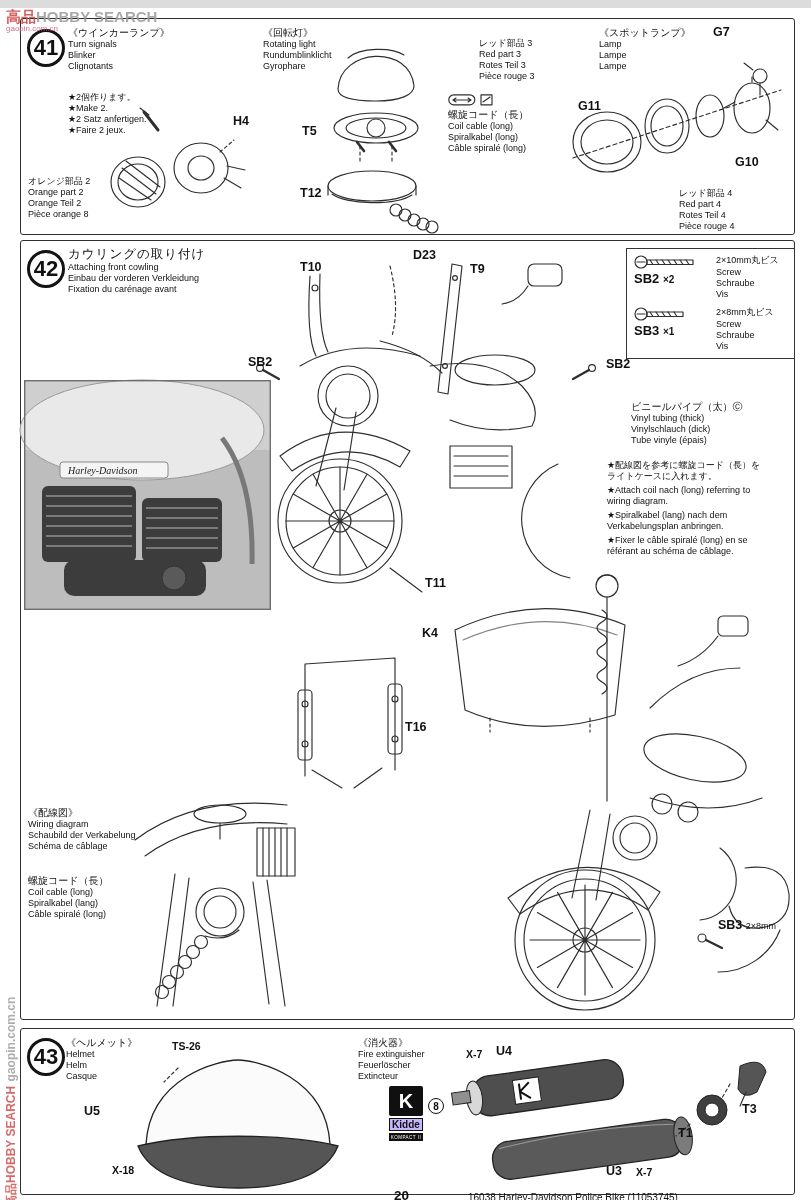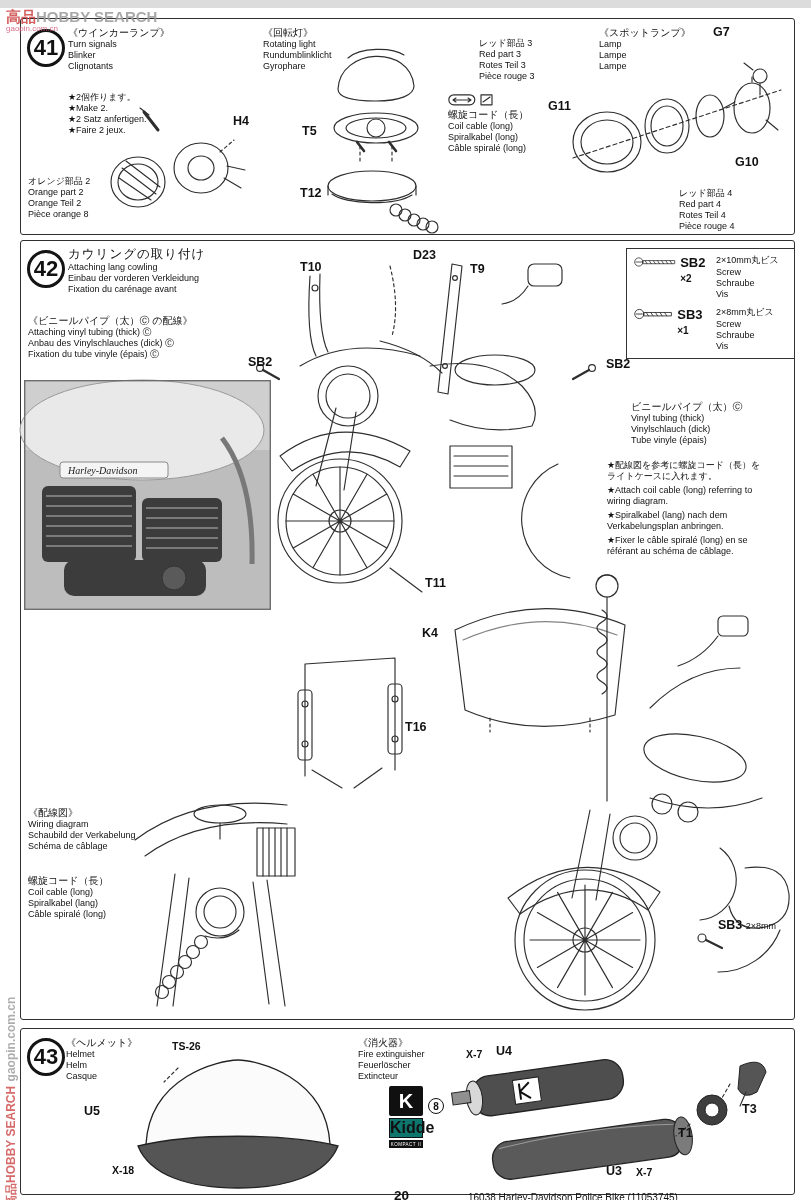--- a/index.html
+++ b/index.html
@@ -15,32 +15,32 @@
   .tb .jtitle{font-size:12.5px;line-height:16px;letter-spacing:1px}
   .tb .gap{margin-bottom:3px}
   .pl{position:absolute;font-weight:bold;font-size:12.5px;white-space:nowrap;z-index:4}
   .pl.sm{font-size:10.5px}
   .pl .sz{font-weight:normal;font-size:9px}
   svg.ill{position:absolute;overflow:visible;z-index:1}
   .ink{stroke:#2e2e2e;fill:none;stroke-width:1.15;stroke-linecap:round;stroke-linejoin:round}
   .screwbox{position:absolute;border:1.2px solid #333;background:#fff;padding:6px 7px;
             display:flex;flex-direction:column;gap:7px;z-index:3}
   .srow{display:flex;gap:8px;align-items:flex-start}
-  .sleft{width:74px;display:flex;flex-direction:row;align-items:flex-start;gap:2px}
+  .sleft{width:74px;display:flex;flex-direction:column;align-items:flex-start;gap:2px}
   .scode{font-weight:bold;font-size:13px}
   .scode .qty{font-size:10px}
   .sright{font-size:9px;line-height:11px}
   .ssize{margin-bottom:1px}
   .inline{position:static;display:block}
   .c8{position:absolute;width:16px;height:16px;border:1.4px solid #111;border-radius:50%;
       display:flex;align-items:center;justify-content:center;font-size:10px;font-weight:bold;z-index:4;background:#fff}
   .kidde{position:absolute;width:44px;display:flex;flex-direction:column;align-items:center;gap:2px;z-index:4}
   .kidde .kbox{width:34px;height:30px;background:#101010;color:#fff;font-weight:bold;font-size:20px;
                display:flex;align-items:center;justify-content:center;border-radius:2px}
-  .kidde .kname{width:34px;border:1.2px solid #101010;font-weight:bold;font-size:16px;text-align:center;background:#0f766e}
+  .kidde .kname{width:34px;border:1.2px solid #101010;font-weight:bold;font-size:10px;text-align:center;background:#c4b5fd}
   .kidde .kbadge{width:34px;background:#101010;color:#fff;font-size:4.5px;text-align:center;padding:1.5px 0;letter-spacing:.5px}
   .wm-top{position:absolute;left:6px;top:1px;z-index:6;line-height:15px;opacity:.85}
   .wm-top .a{color:#cc4444;font-size:15px;font-weight:bold}
   .wm-top .b{color:#9a9a9a;font-size:15px;font-weight:bold}
   .wm-top .sub{display:block;color:#d05577;font-size:8px;line-height:9px}
   .wm-bot{position:absolute;left:1px;top:1199px;z-index:6;transform:rotate(-90deg);transform-origin:left top;
           white-space:nowrap;opacity:.8}
   .wm-bot .a{color:#cc4444;font-size:12px;font-weight:bold}
   .wm-bot .b{color:#9a9a9a;font-size:12px;font-weight:bold}
   .pageno{position:absolute;left:394px;top:1180px;font-size:13.5px;font-weight:bold;z-index:3}
@@ -170,45 +170,39 @@
       <ellipse cx="44" cy="82" rx="26" ry="22"></ellipse>
       <ellipse cx="104" cy="66" rx="22" ry="27"></ellipse>
       <ellipse cx="104" cy="66" rx="16" ry="20"></ellipse>
       <ellipse cx="147" cy="56" rx="14" ry="21"></ellipse>
       <ellipse cx="189" cy="48" rx="18" ry="25"></ellipse>
       <path d="M189,22 l0,-5 M172,42 l-11,6"></path>
       <path d="M203,60 l12,10"></path>
     </g>
   </svg>
   <div class="pl" style="left:713px;top:17px">G7</div>
-  <div class="pl" style="left:548px;top:91px">G11</div>
+  <div class="pl" style="left:578px;top:91px">G11</div>
   <div class="pl" style="left:735px;top:147px">G10</div>
 
   <div class="tb" style="left:679px;top:180px">
     <div class="ln">レッド部品 4</div>
     <div class="ln">Red part 4</div>
     <div class="ln">Rotes Teil 4</div>
     <div class="ln">Pièce rouge 4</div>
   </div>
 
   <div class="stepnum" style="left:27px;top:242px">42</div>
 
   <div class="tb" style="left:68px;top:238px">
     <div class="jtitle ln">カウリングの取り付け</div>
-    <div class="ln">Attaching lang cowling</div>
+    <div class="ln">Attaching front cowling</div>
     <div class="ln">Einbau der vorderen Verkleidung</div>
     <div class="ln">Fixation du carénage avant</div>
   </div>
 
-  <div class="tb" style="left:28px;top:306px">
-    <div class="ja ln">《ビニールパイプ（太）Ⓒ の配線》</div>
-    <div class="ln">Attaching vinyl tubing (thick) Ⓒ</div>
-    <div class="ln">Anbau des Vinylschlauches (dick) Ⓒ</div>
-    <div class="ln">Fixation du tube vinyle (épais) Ⓒ</div>
-  </div>
 
   <svg class="ill" style="left:24px;top:372px" width="247" height="230" viewBox="0 0 247 230">
     <rect width="247" height="230" fill="#bdbdbd"></rect>
     <rect x="0" y="0" width="247" height="70" fill="#cfcfcf"></rect>
     <ellipse cx="118" cy="50" rx="122" ry="50" fill="#e9e9e9" stroke="#9a9a9a"></ellipse>
     <rect x="36" y="82" width="108" height="16" rx="3" fill="#f4f4f4" stroke="#8a8a8a"></rect>
     <text x="44" y="94" font-size="10" font-style="italic" fill="#222" font-family="Liberation Serif, serif">Harley-Davidson</text>
     <g fill="#3c3c3c">
       <rect x="18" y="106" width="94" height="76" rx="6"></rect>
       <rect x="118" y="118" width="80" height="64" rx="6"></rect>
@@ -306,21 +300,21 @@
   <div class="tb" style="left:631px;top:392px">
     <div class="ja ln">ビニールパイプ（太）Ⓒ</div>
     <div class="ln">Vinyl tubing (thick)</div>
     <div class="ln">Vinylschlauch (dick)</div>
     <div class="ln">Tube vinyle (épais)</div>
   </div>
 
   <div class="tb" style="left:607px;top:452px">
     <div class="ln">★配線図を参考に螺旋コード（長）を</div>
     <div class="ln gap">ライトケースに入れます。</div>
-    <div class="ln">★Attach coil cable (long) referring to</div>
+    <div class="ln">★Attach coil nach (long) referring to</div>
     <div class="ln gap">wiring diagram.</div>
     <div class="ln">★Spiralkabel (lang) nach dem</div>
     <div class="ln gap">Verkabelungsplan anbringen.</div>
     <div class="ln">★Fixer le câble spiralé (long) en se</div>
     <div class="ln">référant au schéma de câblage.</div>
   </div>
 
   <svg class="ill" style="left:250px;top:560px" width="545" height="450" viewBox="0 0 545 450">
     <g class="ink">
       <path d="M205,62 Q290,22 375,57 L365,147 Q285,172 215,142 Z"></path>

